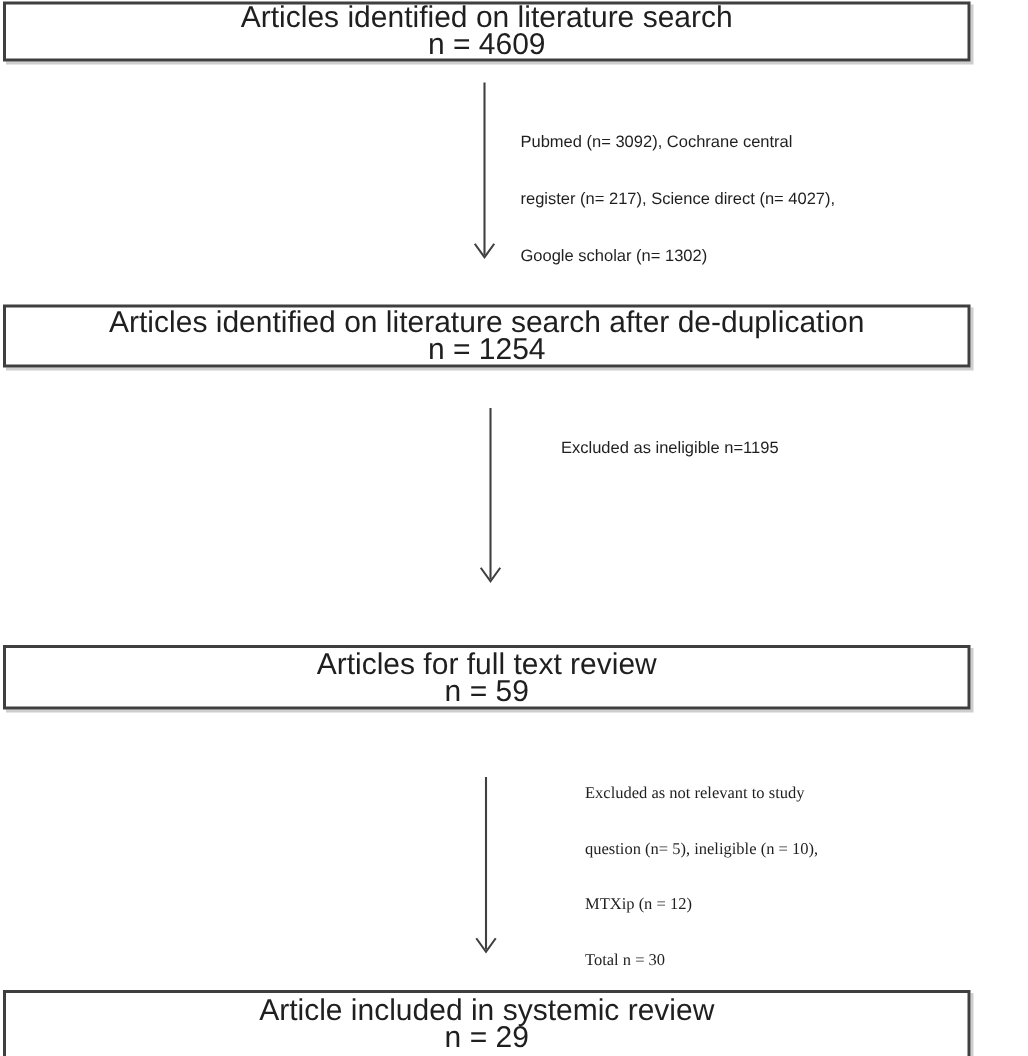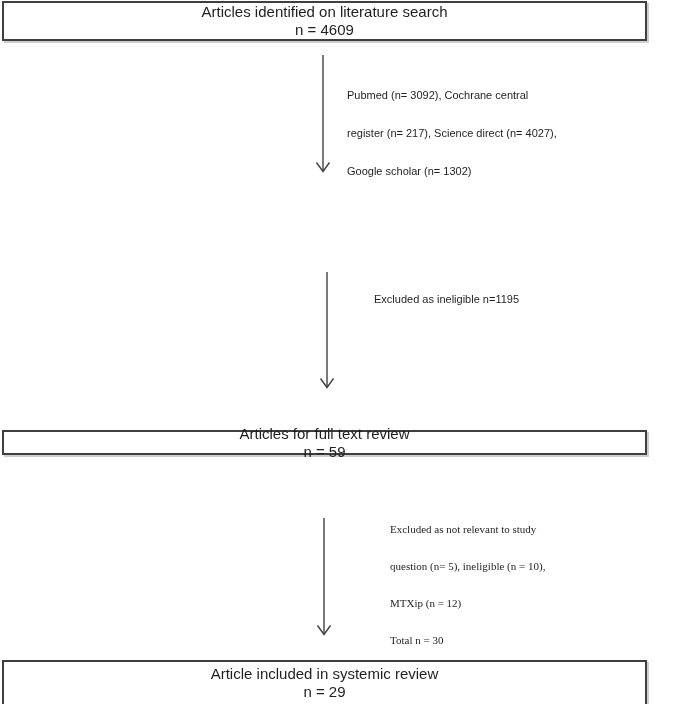--- a/index.html
+++ b/index.html
@@ -24,27 +24,27 @@
     width: 645px;
     box-sizing: border-box;
     border: 2px solid #3f3f3f;
     background: #ffffff;
     box-shadow: 2px 2px 0 rgba(165,165,165,0.55);
     display: flex;
     flex-direction: column;
     align-items: center;
     justify-content: center;
     text-align: center;
-    font-size: 15px;
+    font-size: 20px;
     line-height: 18px;
     color: #1f1f1f;
   }
   #box-identified { top: 1px;   height: 40px; }
   #box-dedup      { top: 203px; height: 42px; }
-  #box-fulltext   { top: 430px; height: 25px; }
+  #box-fulltext   { top: 430px; height: 43px; }
   #box-included   { top: 660px; height: 46px; }
   .note {
     position: absolute;
     font-size: 11px;
     color: #1f1f1f;
     white-space: nowrap;
   }
   #note-sources  { left: 347px; top: 76px;  line-height: 38px; }
   #note-excluded { left: 374px; top: 280px; line-height: 38px; }
   #note-reasons  { left: 390px; top: 511px; line-height: 37px; font-family: Liberation Serif, serif; }
@@ -80,20 +80,24 @@
       <line x1="324" y1="518" x2="324" y2="633"></line>
       <path d="M317.5 625.5 L324 634.5 L330.5 625.5"></path>
     </g>
   </svg>
 
   <div class="flow-box" id="box-identified">
     <div>Articles identified on literature search</div>
     <div>n = 4609</div>
   </div>
 
+  <div class="flow-box" id="box-dedup">
+    <div>Articles identified on literature search after de-duplication</div>
+    <div>n = 1254</div>
+  </div>
 
   <div class="flow-box" id="box-fulltext">
     <div>Articles for full text review</div>
     <div>n = 59</div>
   </div>
 
   <div class="flow-box" id="box-included">
     <div>Article included in systemic review</div>
     <div>n = 29</div>
   </div>

